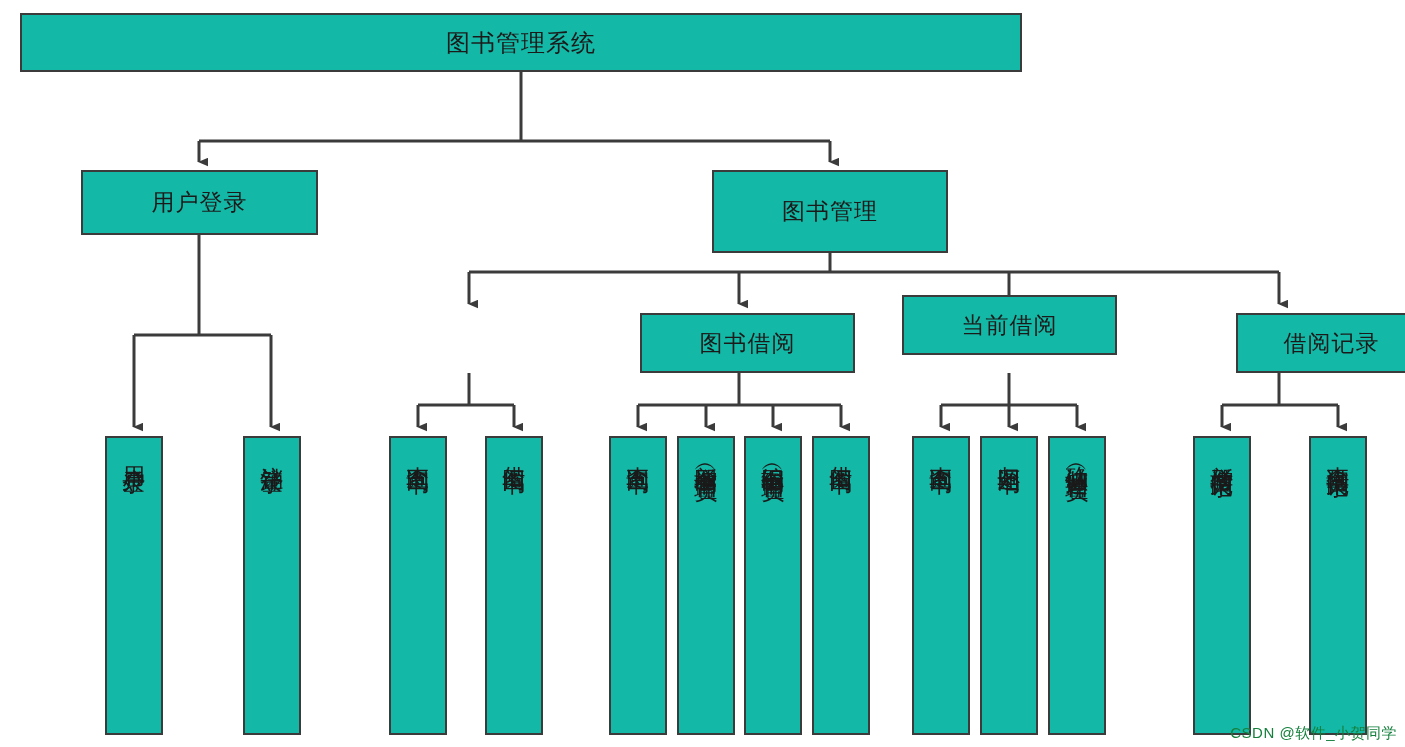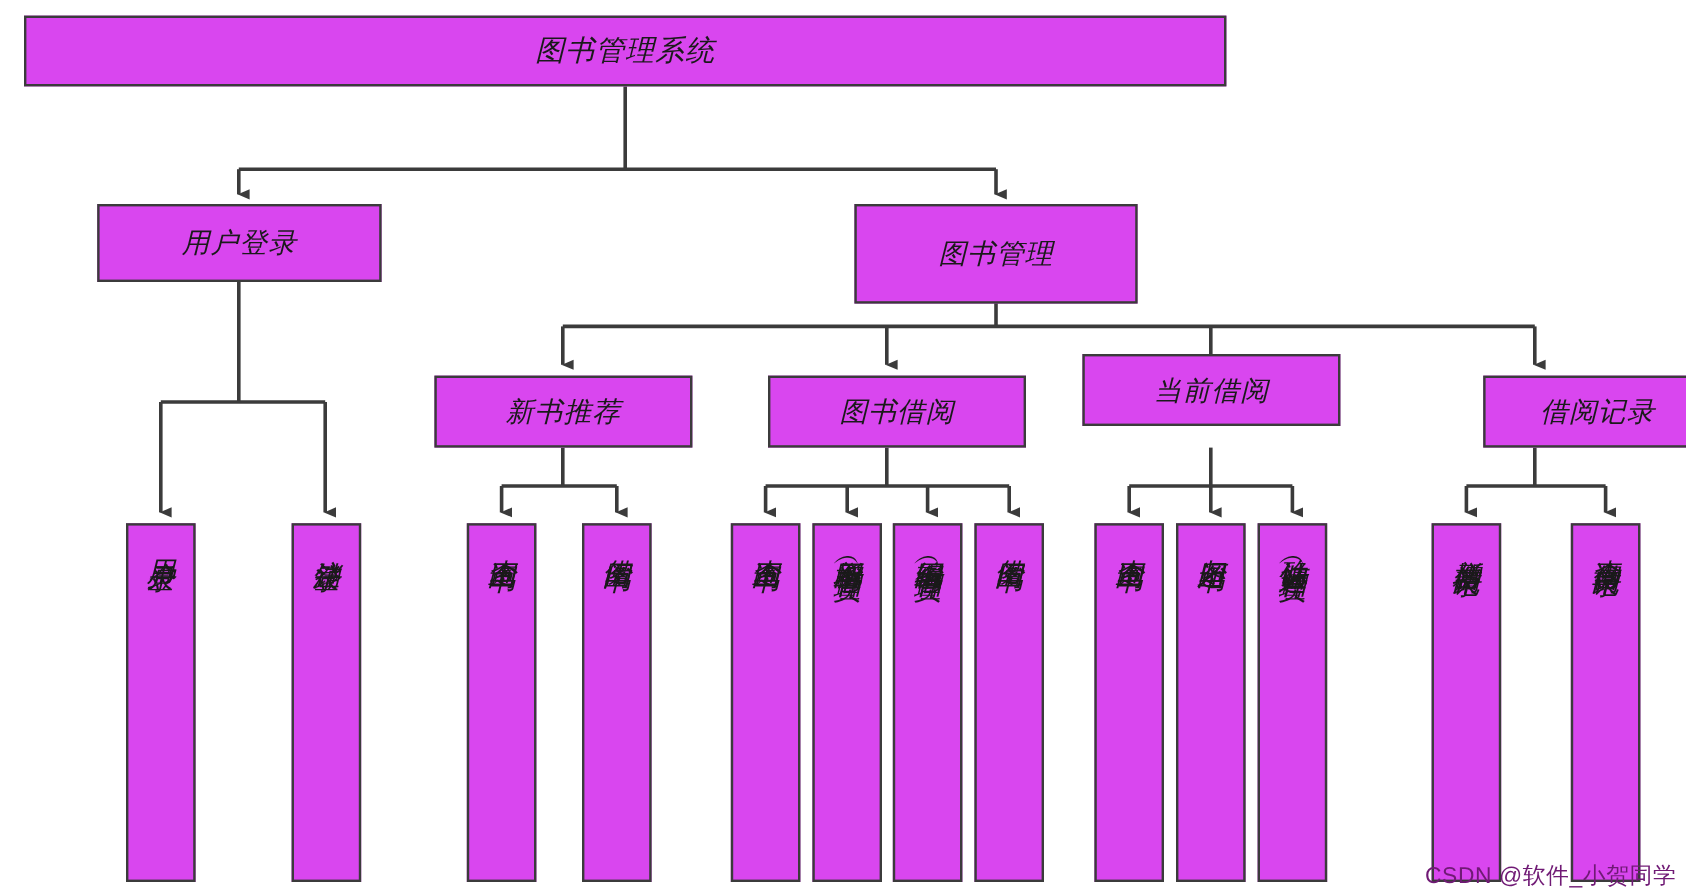--- a/index.html
+++ b/index.html
@@ -25,26 +25,25 @@
     left: 0;
     top: 0;
     width: 1405px;
     height: 747px;
     pointer-events: none;
   }
   .node {
     position: absolute;
     box-sizing: border-box;
     border: 2px solid #3b3b3b;
-    background: #d946ef;
+    background: #14b8a6;
     color: #1a1a1a;
     display: flex;
     align-items: center;
     justify-content: center;
-    font-style: italic;
   }
   .node .node-label {
     display: block;
     line-height: 1.0;
   }
   
   .node-h .node-label {
     font-size: 23px;
     letter-spacing: 1px;
     writing-mode: horizontal-tb;
@@ -64,22 +63,22 @@
     font-size: 23px;
     line-height: 1.06;
     letter-spacing: 2px;
     white-space: nowrap;
     transform: none;
   }
   #watermark {
     position: absolute;
     right: 8px;
     bottom: 4px;
-    font-size: 19px;
-    color: #701a75;
+    font-size: 15px;
+    color: #15803d;
     letter-spacing: 0.5px;
     white-space: nowrap;
   }
 </style>
 </head>
 <body>
 
 <div id="diagram-root">
 
   <svg id="edge-layer" width="1405" height="747" viewBox="0 0 1405 747" xmlns="http://www.w3.org/2000/svg">
@@ -138,23 +137,20 @@
     <span class="node-label">图书管理系统</span>
   </div>
 
   <div class="node node-h" style="left:81px; top:170px; width:237px; height:65px;">
     <span class="node-label">用户登录</span>
   </div>
   <div class="node node-h" style="left:712px; top:170px; width:236px; height:83px;">
     <span class="node-label">图书管理</span>
   </div>
 
-  <div class="node node-h" style="left:362px; top:313px; width:215px; height:60px;">
-    <span class="node-label">新书推荐</span>
-  </div>
   <div class="node node-h" style="left:640px; top:313px; width:215px; height:60px;">
     <span class="node-label">图书借阅</span>
   </div>
   <div class="node node-h" style="left:902px; top:295px; width:215px; height:60px;">
     <span class="node-label">当前借阅</span>
   </div>
   <div class="node node-h" style="left:1236px; top:313px; width:191px; height:60px;">
     <span class="node-label">借阅记录</span>
   </div>
 

